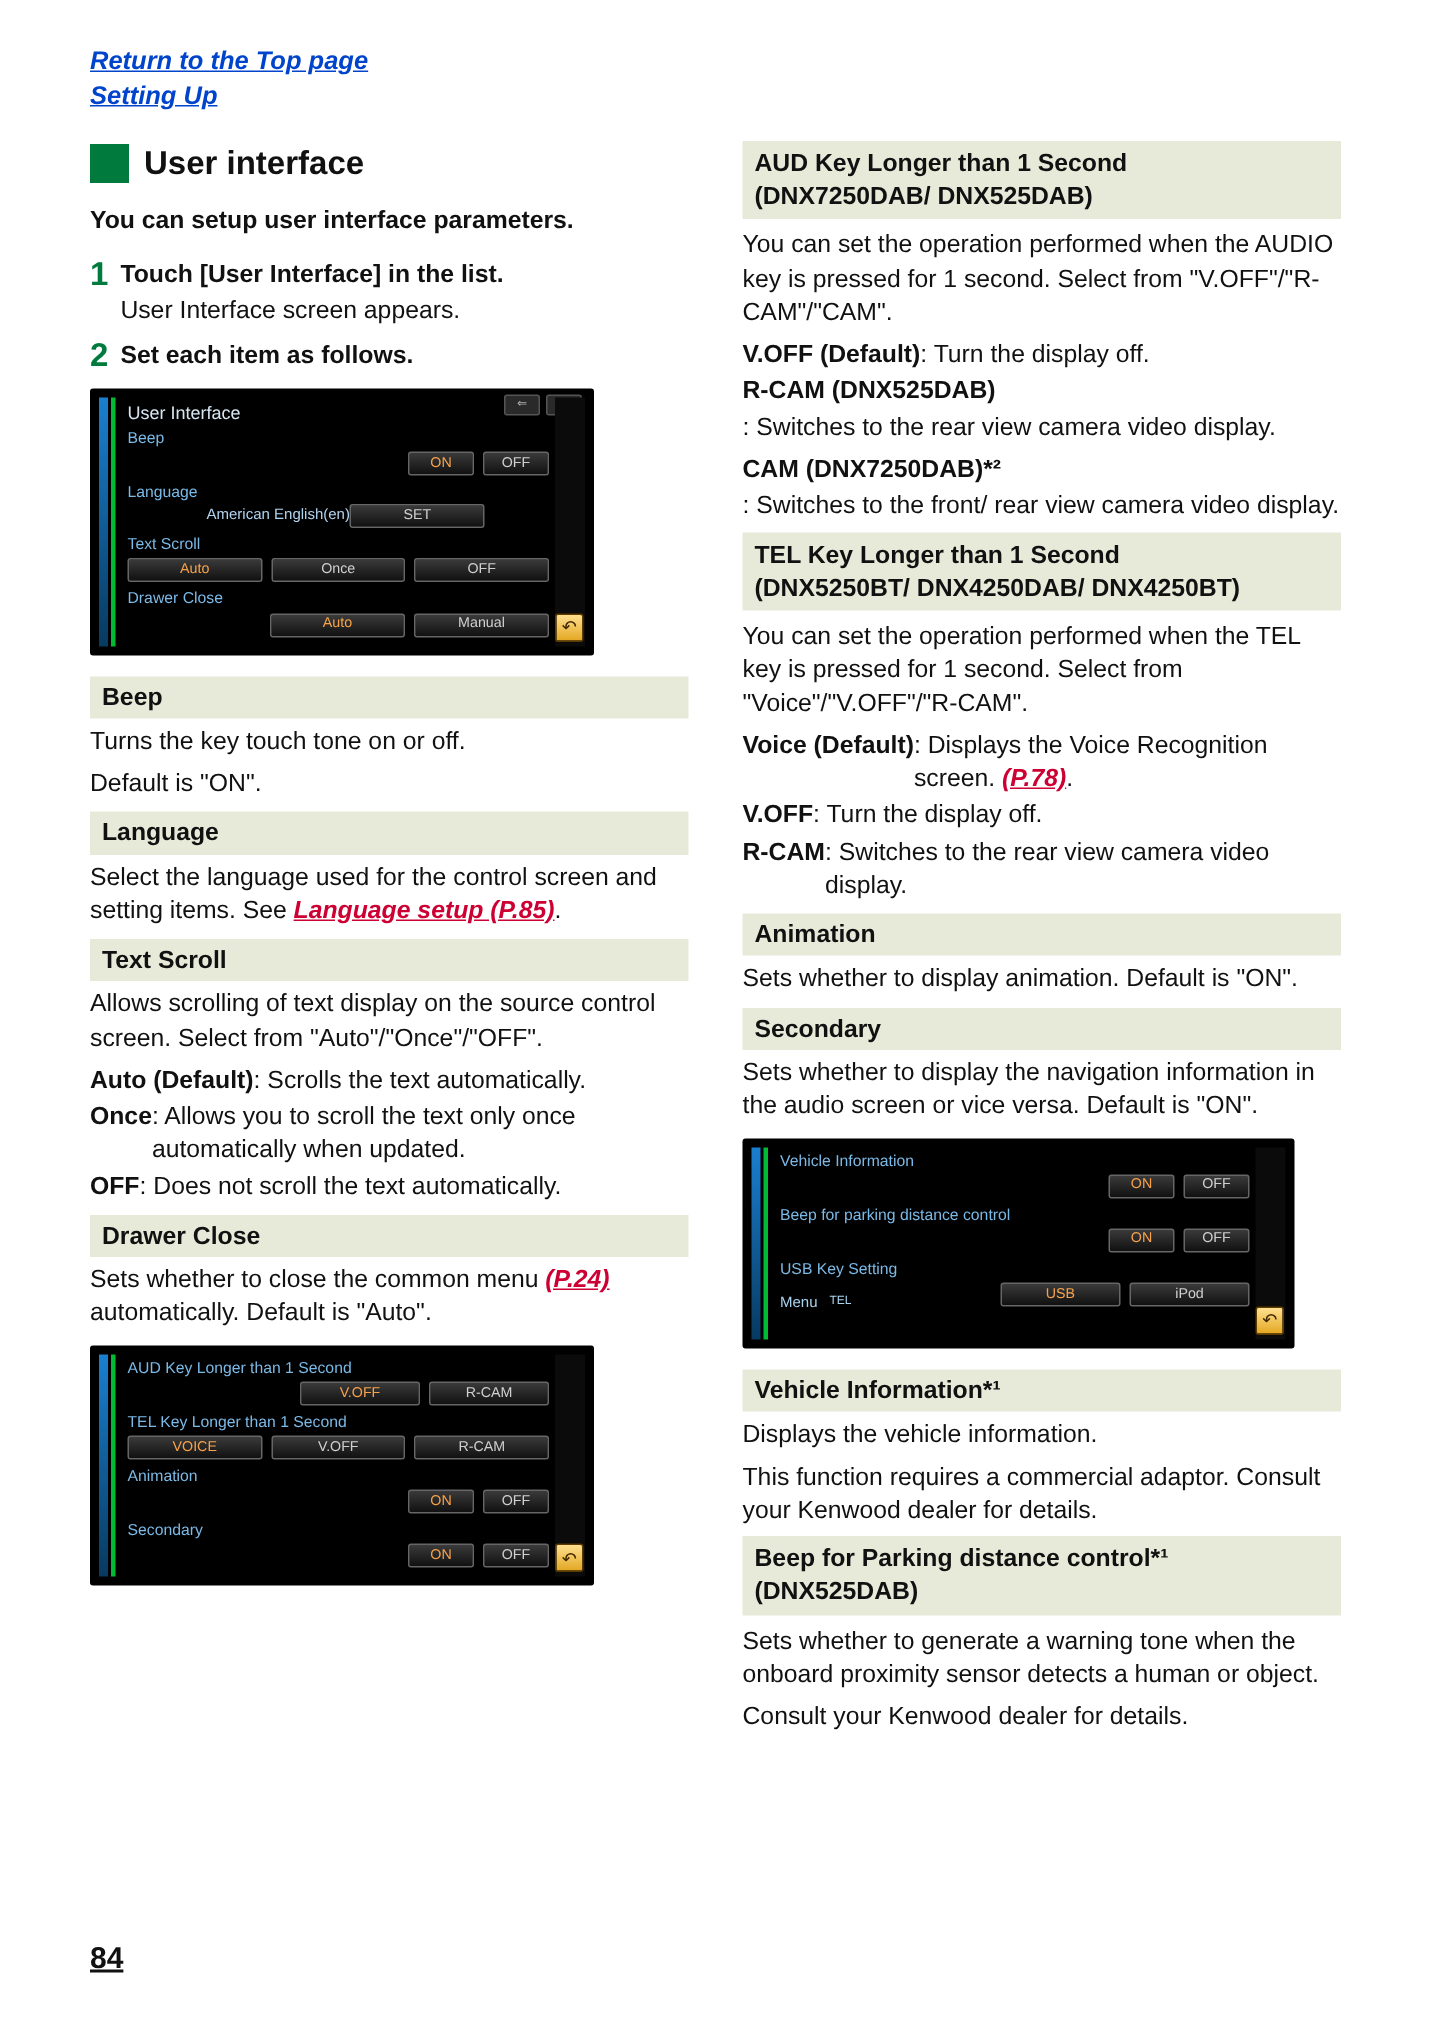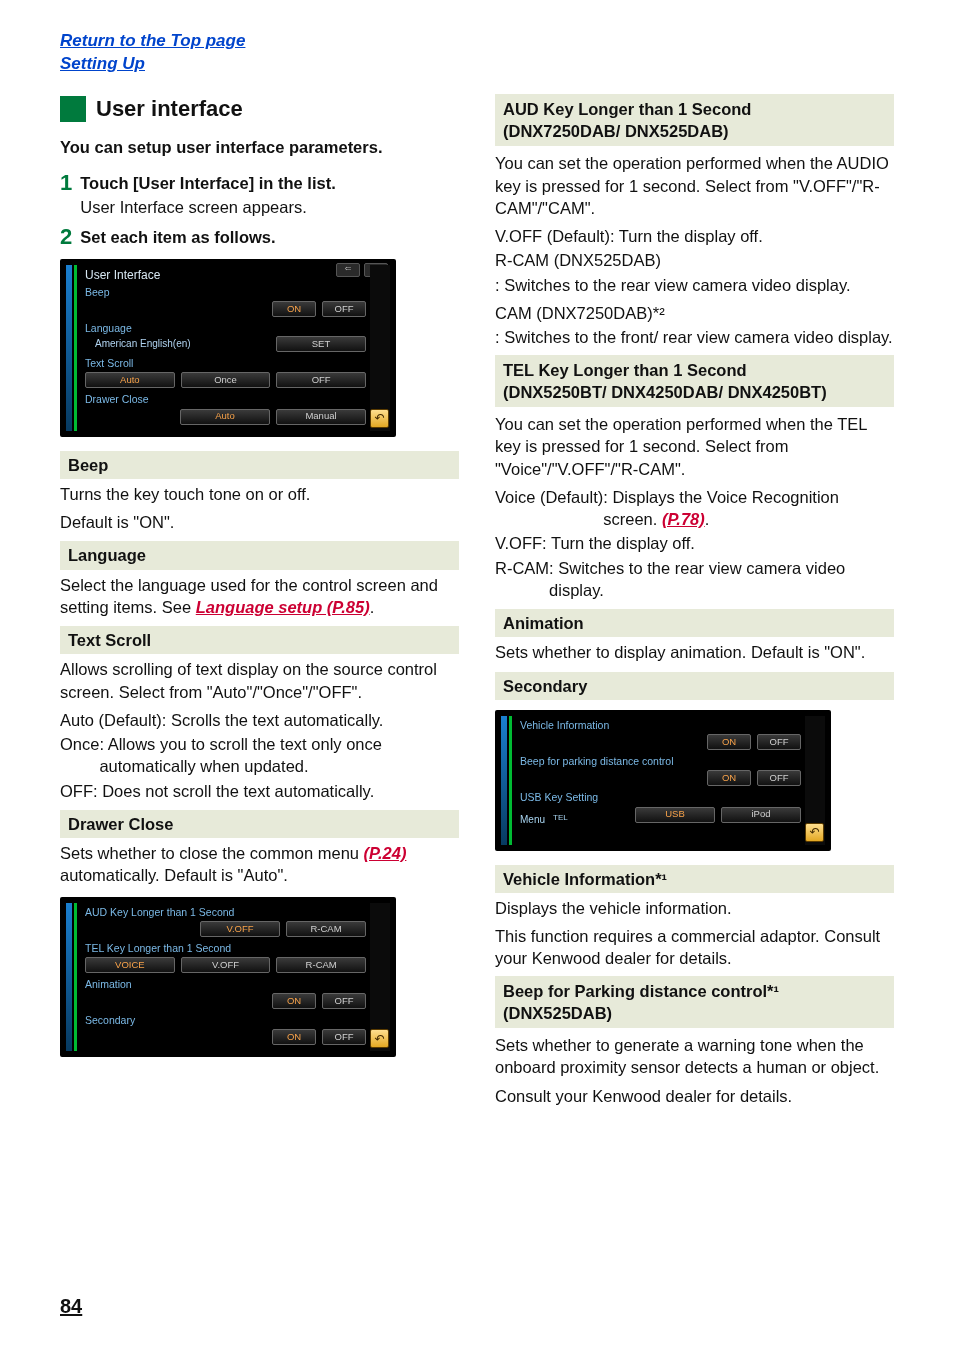--- a/index.html
+++ b/index.html
@@ -87,21 +87,21 @@
   }
   .section-label {
     background: #e7ead9;
     padding: 3px 8px;
     font-weight: bold;
     margin: 8px 0 4px 0;
   }
   .body-text { margin: 2px 0 6px 0; }
   .link-inline { color: #cc0033; font-weight: bold; font-style: italic; text-decoration: underline; }
   .kv { display: flex; margin: 2px 0; }
-  .kv-key { font-weight: 400; white-space: nowrap; }
+  .kv-key { font-weight: 700; white-space: nowrap; }
   .kv-val { margin-left: 0; }
   .aud-header { background:#e7ead9; padding:4px 8px; margin-bottom:6px;}
   .aud-header b { font-weight:bold;}
   .pnum { position: absolute; bottom: 34px; left: 60px; font-weight: bold; font-size: 20px; text-decoration: underline; }
   .menu-tab { position:absolute; bottom:18px; left:8px; color:#a7d3ef; font-size:10px; display:flex; gap:8px;}
 </style>
 </head>
 <body>
 
 <div class="top-links">
@@ -147,21 +147,21 @@
           </div>
           <div class="row">
             <div class="row-label">Beep</div>
             <div class="btn-row">
               <div class="shot-btn on">ON</div>
               <div class="shot-btn">OFF</div>
             </div>
           </div>
           <div class="row">
             <div class="row-label">Language</div>
-            <div style="display:flex; justify-content:space-between; align-items:center;">
+            <div style="display:flex; justify-content:center; align-items:center;">
               <div class="sub-label">American English(en)</div>
               <div class="shot-btn set">SET</div>
             </div>
           </div>
           <div class="row">
             <div class="row-label">Text Scroll</div>
             <div class="btn-row full">
               <div class="shot-btn wide on">Auto</div>
               <div class="shot-btn wide">Once</div>
               <div class="shot-btn wide">OFF</div>
@@ -284,23 +284,24 @@
       </div>
     <div class="kv">
         <span class="kv-key">R-CAM</span>
         <span class="kv-val">: Switches to the rear view camera video display.</span>
       </div>
 
     <div class="section-label">Animation</div>
     <div class="body-text">Sets whether to display animation. Default is "ON".</div>
 
     <div class="section-label">Secondary</div>
+    <div class="body-text">Sets whether to display the navigation information in the audio screen or vice versa. Default is "ON".</div>
 
     <div class="shot-wrap">
-      <div class="shot" style="width:336px">
+      <div class="shot" style="width:368px">
         <div class="left-blue-strip"></div>
         <div class="left-green-strip"></div>
         <div class="content" style="padding-bottom:18px; position:relative;">
           <div class="row">
             <div class="row-label">Vehicle Information</div>
             <div class="btn-row">
               <div class="shot-btn on">ON</div>
               <div class="shot-btn">OFF</div>
             </div>
           </div>

